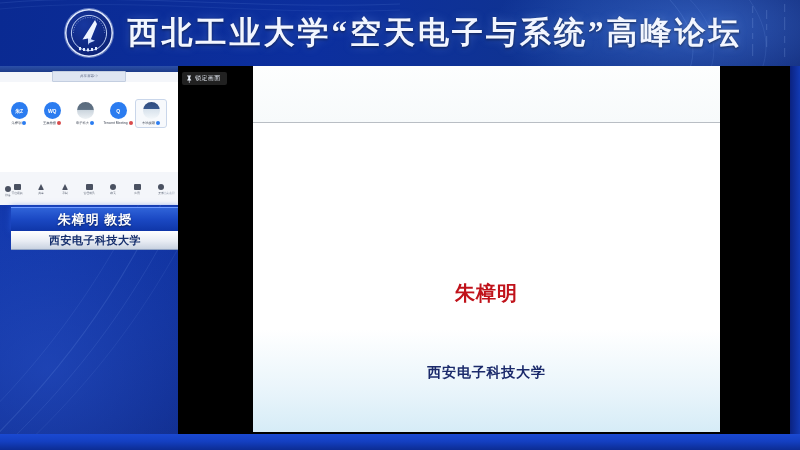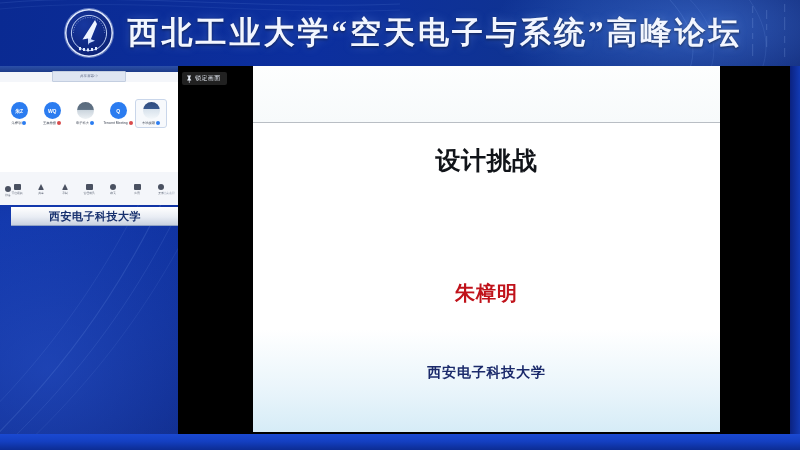--- a/index.html
+++ b/index.html
@@ -266,40 +266,42 @@
       <div class="tb">
         <div class="tb-ico round"></div>
         <div class="tb-lbl">更多</div>
       </div>
     </div>
 
     <div class="pip-right-note">结束会议</div>
   </div>
 
   <div class="plate">
+    <div class="plate-top">
+      <span>朱樟明 教授</span>
+    </div>
     <div class="plate-bot">
       <span>西安电子科技大学</span>
     </div>
   </div>
 
   <div class="share">
 
     <div class="share-pin">
       <span class="pin-ico">
         <svg viewBox="0 0 6 8">
           <path d="M1 0.6 h4 v1 h-0.8 v2.2 l1 1.1 v0.7 h-1.7 v2.3 h-0.6 v-2.3 h-1.7 v-0.7 l1-1.1 v-2.2 h-0.8 z" fill="#e7ecf5"></path>
         </svg>
       </span>
       <span>锁定画面</span>
     </div>
 
     <div class="slide">
       <div class="slide-band"></div>
       <div class="slide-title">
-        <span class="l2">设计挑战</span>
       </div>
       <div class="slide-author">朱樟明</div>
       <div class="slide-org">西安电子科技大学</div>
     </div>
 
     <div class="share-right-black"></div>
   </div>
 
   <div class="edge-right"></div>
   <div class="bottom-strip"></div>

